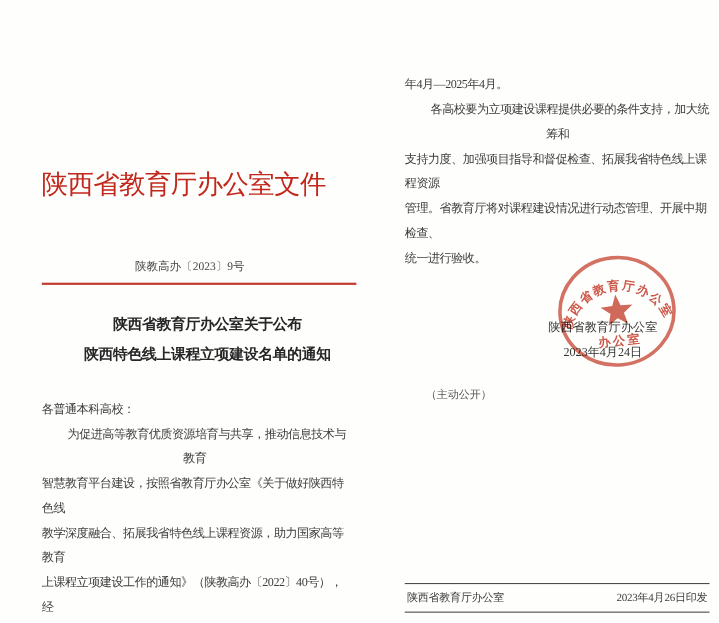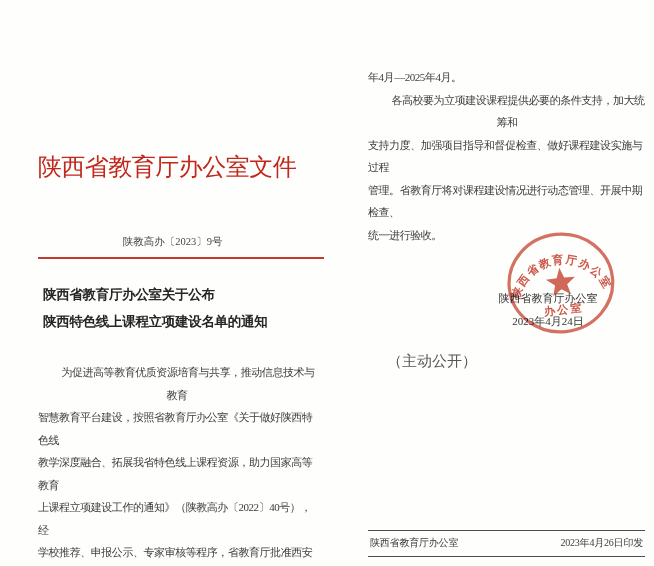--- a/index.html
+++ b/index.html
@@ -26,20 +26,21 @@
   .docnum {
     position:absolute; top:235px; left:0; right:0;
     text-align:center; font-size:10.5px; color:#474747;padding-left:11px;
   }
   .redrule {
     position:absolute; top:257px; left:38px; width:286px; height:2px;
     background:#c53a2e;
   }
   .doctitle {
     position:absolute; top:281px; left:0; right:0;
+    text-align:center;
     font-size:13.5px; font-weight:bold; letter-spacing:-0.3px;
     line-height:27px; color:#262626;margin-left:43px;
   }
   .bodyblock {
     position:absolute; top:361px; left:38px; width:278px;
     font-size:11px; line-height:22.5px; letter-spacing:-0.45px;
     color:#3c3c3c;
   }
   .indent { text-indent:2em;text-align:center; }
 
@@ -59,21 +60,21 @@
   }
   .seal {
     position:absolute; top:226px; left:150px; width:122px; height:116px;
     mix-blend-mode:multiply; opacity:0.92;
     transform:rotate(-6deg);
   }
   .sealarc  { font-size:11px; letter-spacing:1.5px; fill:#c84a3a; font-weight:bold; }
   .sealbottom { font-size:11px; fill:#c84a3a; font-weight:bold; letter-spacing:2px; }
   .disclosure {
     position:absolute; top:352px; left:37px;
-    font-size:15px; color:#555;
+    font-size:10px; color:#555;
   }
   .footer {
     position:absolute; top:530px; left:18px; width:277px;
     border-top:1.5px solid #4c4c4c; border-bottom:1.5px solid #4c4c4c;
     padding:5px 2px 6px 2px;
     display:flex; justify-content:space-between; align-items:center;
     font-size:10px; color:#3c3c3c; letter-spacing:-0.2px;
     box-sizing:border-box;
   }
 </style>
@@ -86,34 +87,35 @@
     <div class="letterhead scan">陕西省教育厅办公室文件</div>
     <div class="docnum scan">陕教高办〔2023〕9号</div>
     <div class="redrule"></div>
 
     <div class="doctitle scan">
       <div>陕西省教育厅办公室关于公布</div>
       <div>陕西特色线上课程立项建设名单的通知</div>
     </div>
 
     <div class="bodyblock scan">
+      <div>各普通本科高校：</div>
       <div class="indent">为促进高等教育优质资源培育与共享，推动信息技术与教育</div>
       <div>智慧教育平台建设，按照省教育厅办公室《关于做好陕西特色线</div>
       <div>教学深度融合、拓展我省特色线上课程资源，助力国家高等教育</div>
       <div>上课程立项建设工作的通知》（陕教高办〔2022〕40号），经</div>
       <div>学校推荐、申报公示、专家审核等程序，省教育厅批准西安交通</div>
 
     </div>
   </div>
 
   <div class="page page2">
     <div class="bodyblock2 scan">
       <div>年4月—2025年4月。</div>
       <div class="indent">各高校要为立项建设课程提供必要的条件支持，加大统筹和</div>
-      <div>支持力度、加强项目指导和督促检查、做好课程建设实施与过程</div>
+      <div>支持力度、加强项目指导和督促检查、拓展我省特色线上课程资源</div>
       <div>管理。省教育厅将对课程建设情况进行动态管理、开展中期检查、</div>
       <div>统一进行验收。</div>
     </div>
 
 
     <div class="signblock scan">
       <div>陕西省教育厅办公室</div>
       <div>2023年4月24日</div>
     </div>
 

